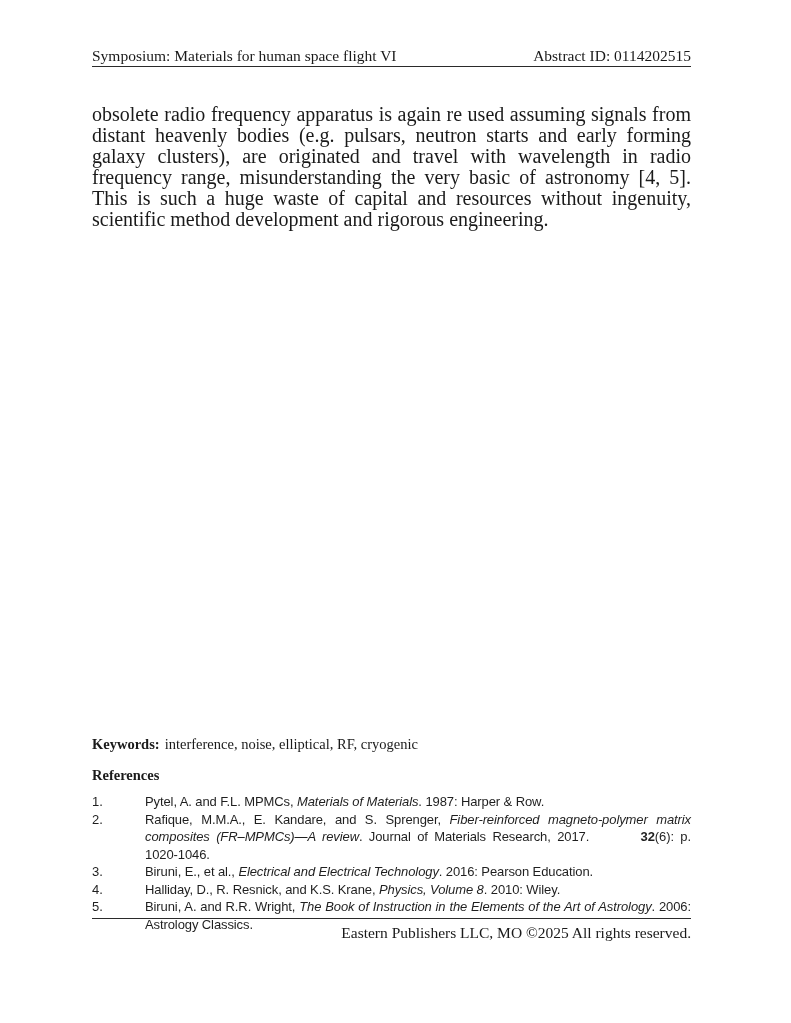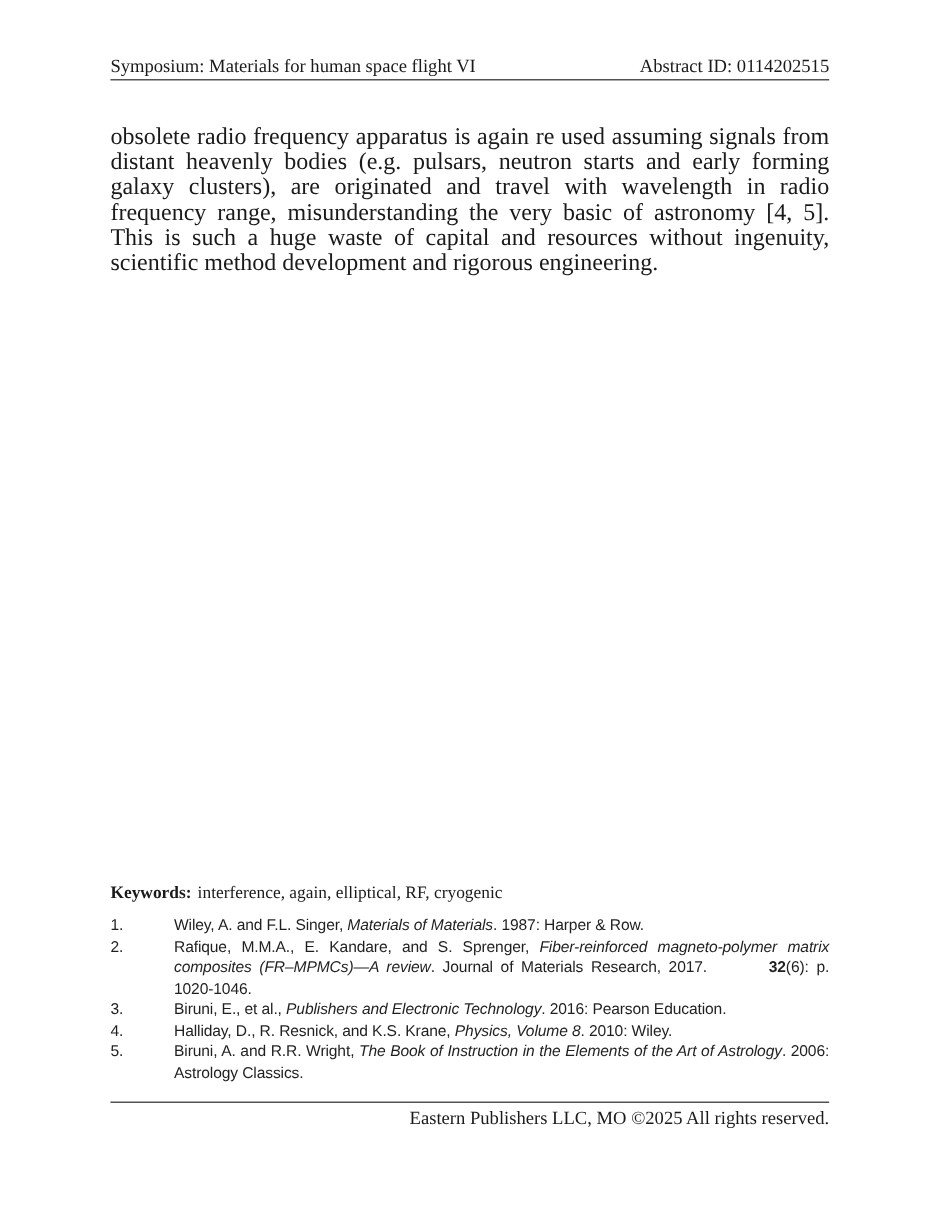--- a/index.html
+++ b/index.html
@@ -90,35 +90,36 @@
 
   <div class="doc-header">
     <span>Symposium: Materials for human space flight VI</span>
     <span>Abstract ID: 0114202515</span>
   </div>
 
   <p class="abstract-par">obsolete radio frequency apparatus is again re used assuming signals from distant heavenly bodies (e.g. pulsars, neutron starts and early forming galaxy clusters), are originated and travel with wavelength in radio frequency range, misunderstanding the very basic of astronomy [4, 5]. This is such a huge waste of capital and resources without ingenuity, scientific method development and rigorous engineering.</p>
 
   <div class="spacer"></div>
 
-  <p class="keywords"><span class="bold">Keywords:</span><span class="kw-values">interference, again, elliptical, RF, cryogenic</span></p>
+  <p class="keywords"><span class="bold">Keywords:</span><span class="kw-values">interference, noise, elliptical, RF, cryogenic</span></p>
 
+  <p class="ref-heading">References</p>
 
   <div class="ref-list">
     <div class="ref-row">
       <span class="ref-num">1.</span>
-      <span class="ref-text"><span>Wiley, A. and F.L. Singer, </span><span class="it">Materials of Materials</span><span>. 1987: Harper &amp; Row.</span></span>
+      <span class="ref-text"><span>Pytel, A. and F.L. MPMCs, </span><span class="it">Materials of Materials</span><span>. 1987: Harper &amp; Row.</span></span>
     </div>
     <div class="ref-row">
       <span class="ref-num">2.</span>
       <span class="ref-text"><span>Rafique, M.M.A., E. Kandare, and S. Sprenger, </span><span class="it">Fiber-reinforced magneto-polymer matrix composites (FR–MPMCs)—A review</span><span>. Journal of Materials Research, 2017. </span><span class="bd">32</span><span>(6): p. 1020-1046.</span></span>
     </div>
     <div class="ref-row">
       <span class="ref-num">3.</span>
-      <span class="ref-text"><span>Biruni, E., et al., </span><span class="it">Publishers and Electronic Technology</span><span>. 2016: Pearson Education.</span></span>
+      <span class="ref-text"><span>Biruni, E., et al., </span><span class="it">Electrical and Electrical Technology</span><span>. 2016: Pearson Education.</span></span>
     </div>
     <div class="ref-row">
       <span class="ref-num">4.</span>
       <span class="ref-text"><span>Halliday, D., R. Resnick, and K.S. Krane, </span><span class="it">Physics, Volume 8</span><span>. 2010: Wiley.</span></span>
     </div>
     <div class="ref-row">
       <span class="ref-num">5.</span>
       <span class="ref-text"><span>Biruni, A. and R.R. Wright, </span><span class="it">The Book of Instruction in the Elements of the Art of Astrology</span><span>. 2006: Astrology Classics.</span></span>
     </div>
   </div>

